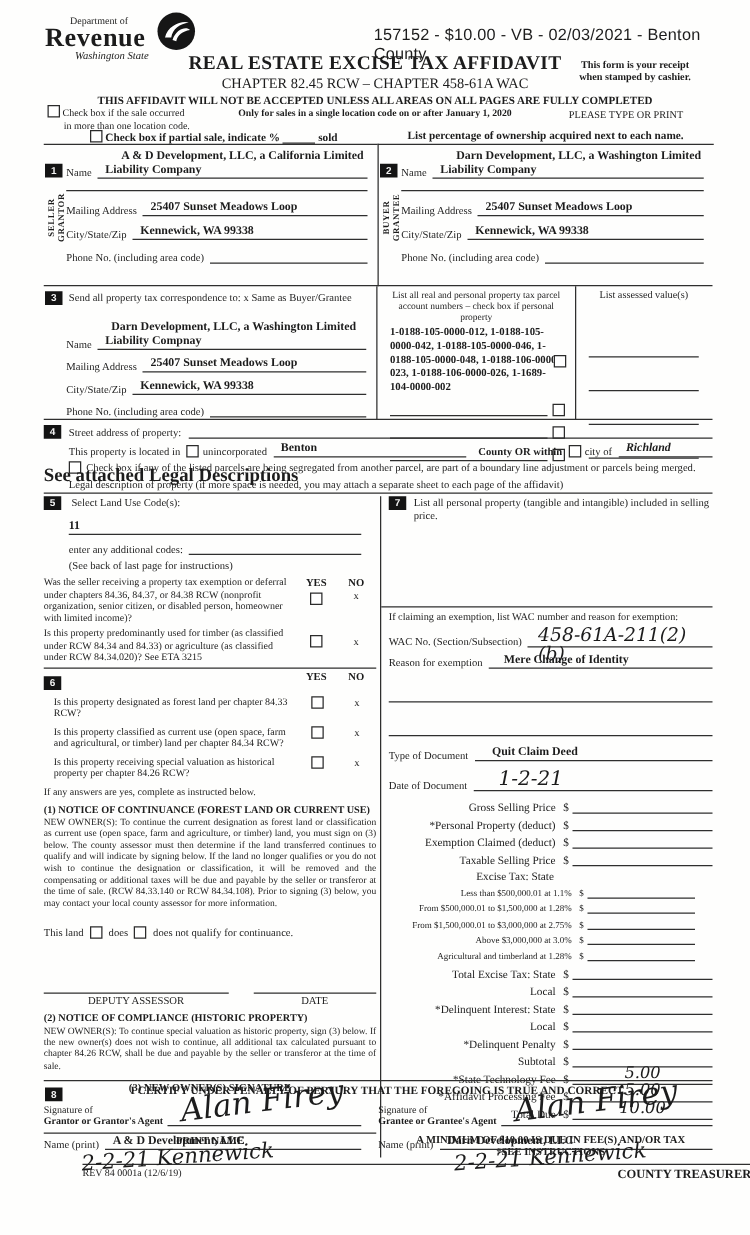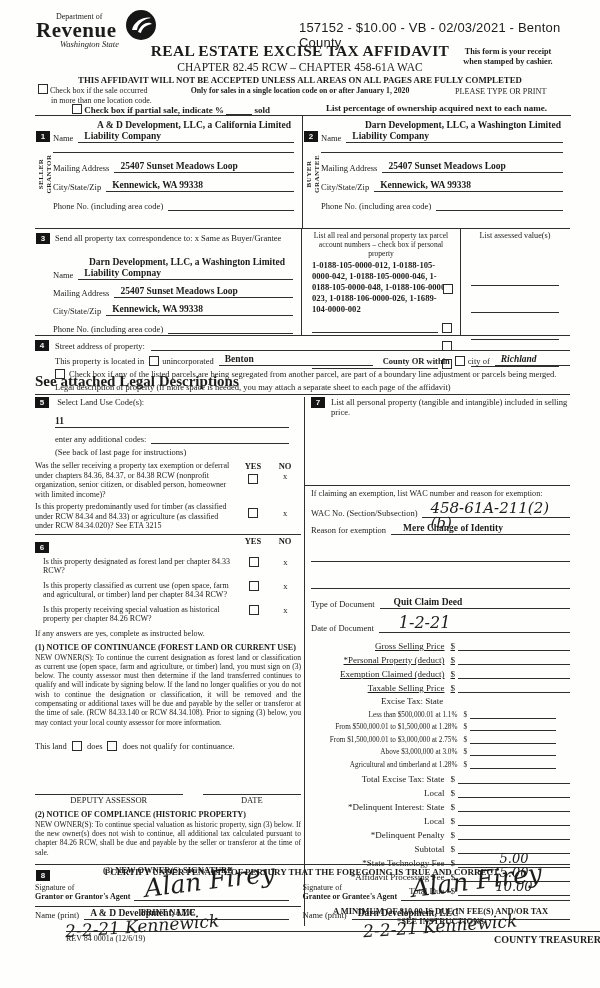--- a/index.html
+++ b/index.html
@@ -356,21 +356,21 @@
 
       <div class="frow" style="margin-top:8px;">
         <span class="lbl">Type of Document</span>
         <span class="fval" style="padding-left:14px;">Quit Claim Deed</span>
       </div>
       <div class="frow" style="margin-top:6px;">
         <span class="lbl">Date of Document</span>
         <span class="fill hand" style="flex:1;font-size:16px;height:17px;line-height:16px;padding-left:20px;">1-2-21</span>
       </div>
 
-      <div style="margin-top:6px;text-decoration:underline;">
+      <div style="margin-top:6px;">
         <div class="mrow">
             <span class="ml">Gross Selling Price</span>
             <span class="md">$</span>
             <span class="mf"></span>
           </div>
         <div class="mrow">
             <span class="ml">*Personal Property (deduct)</span>
             <span class="md">$</span>
             <span class="mf"></span>
           </div>

